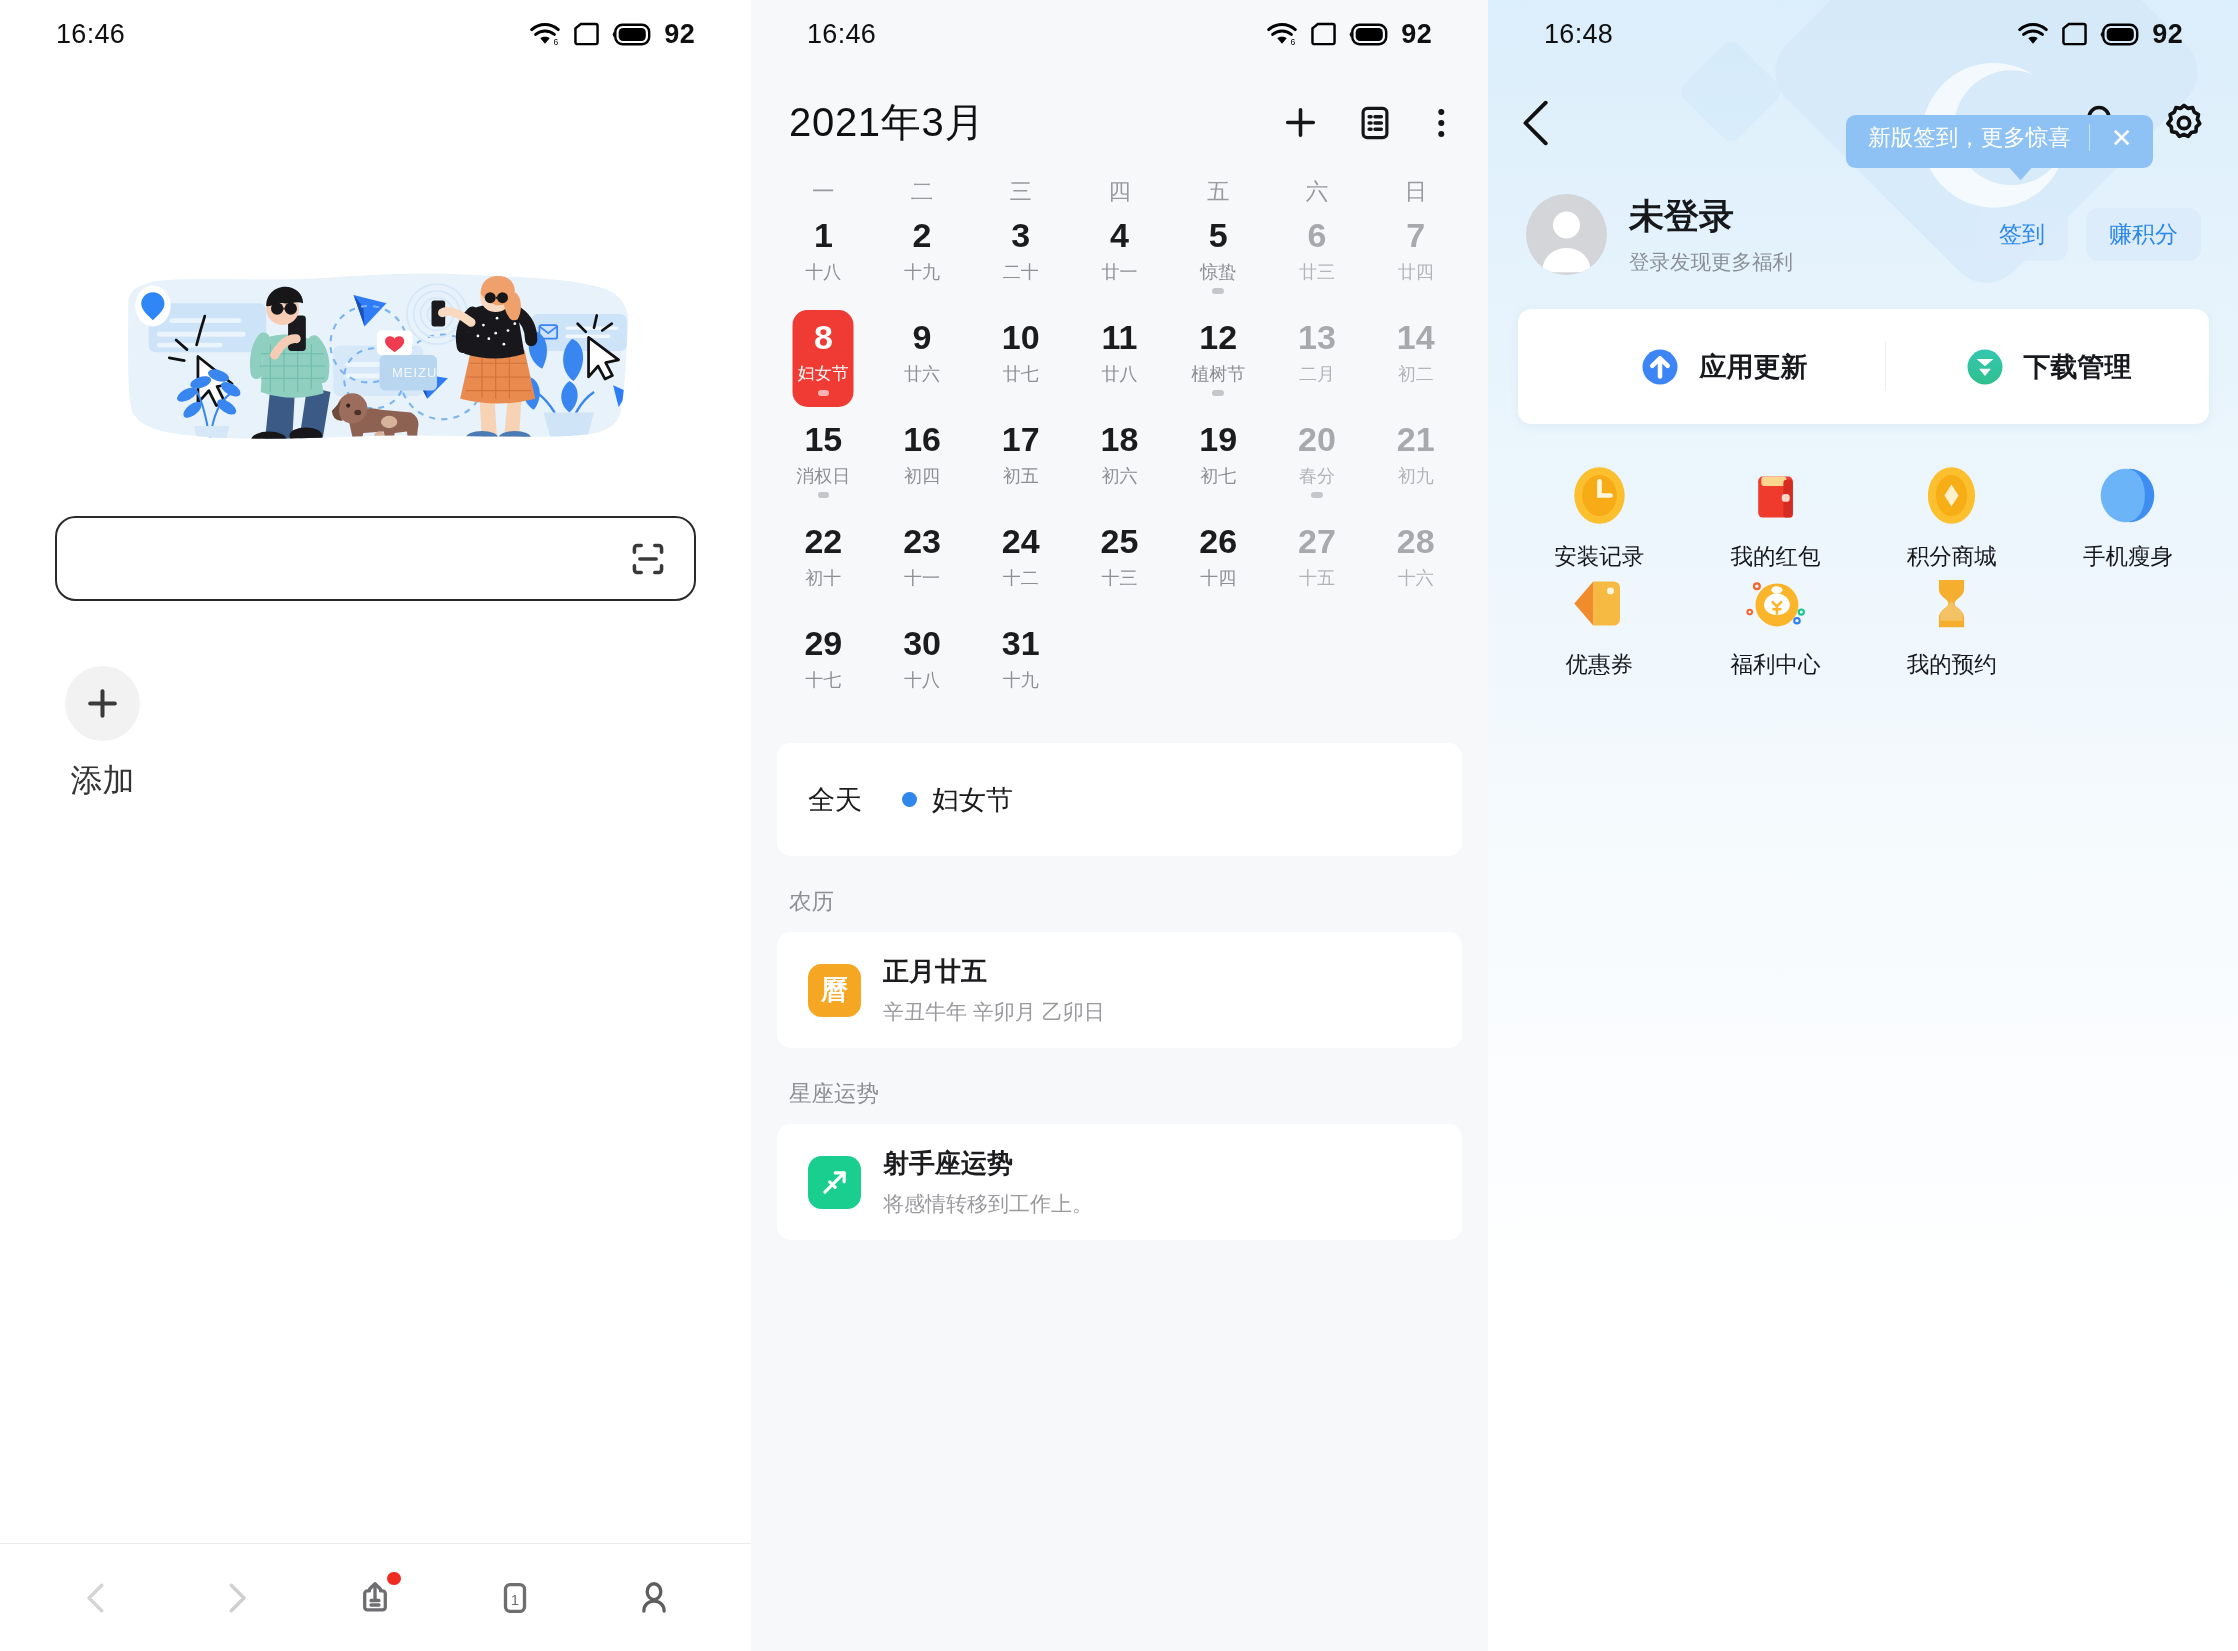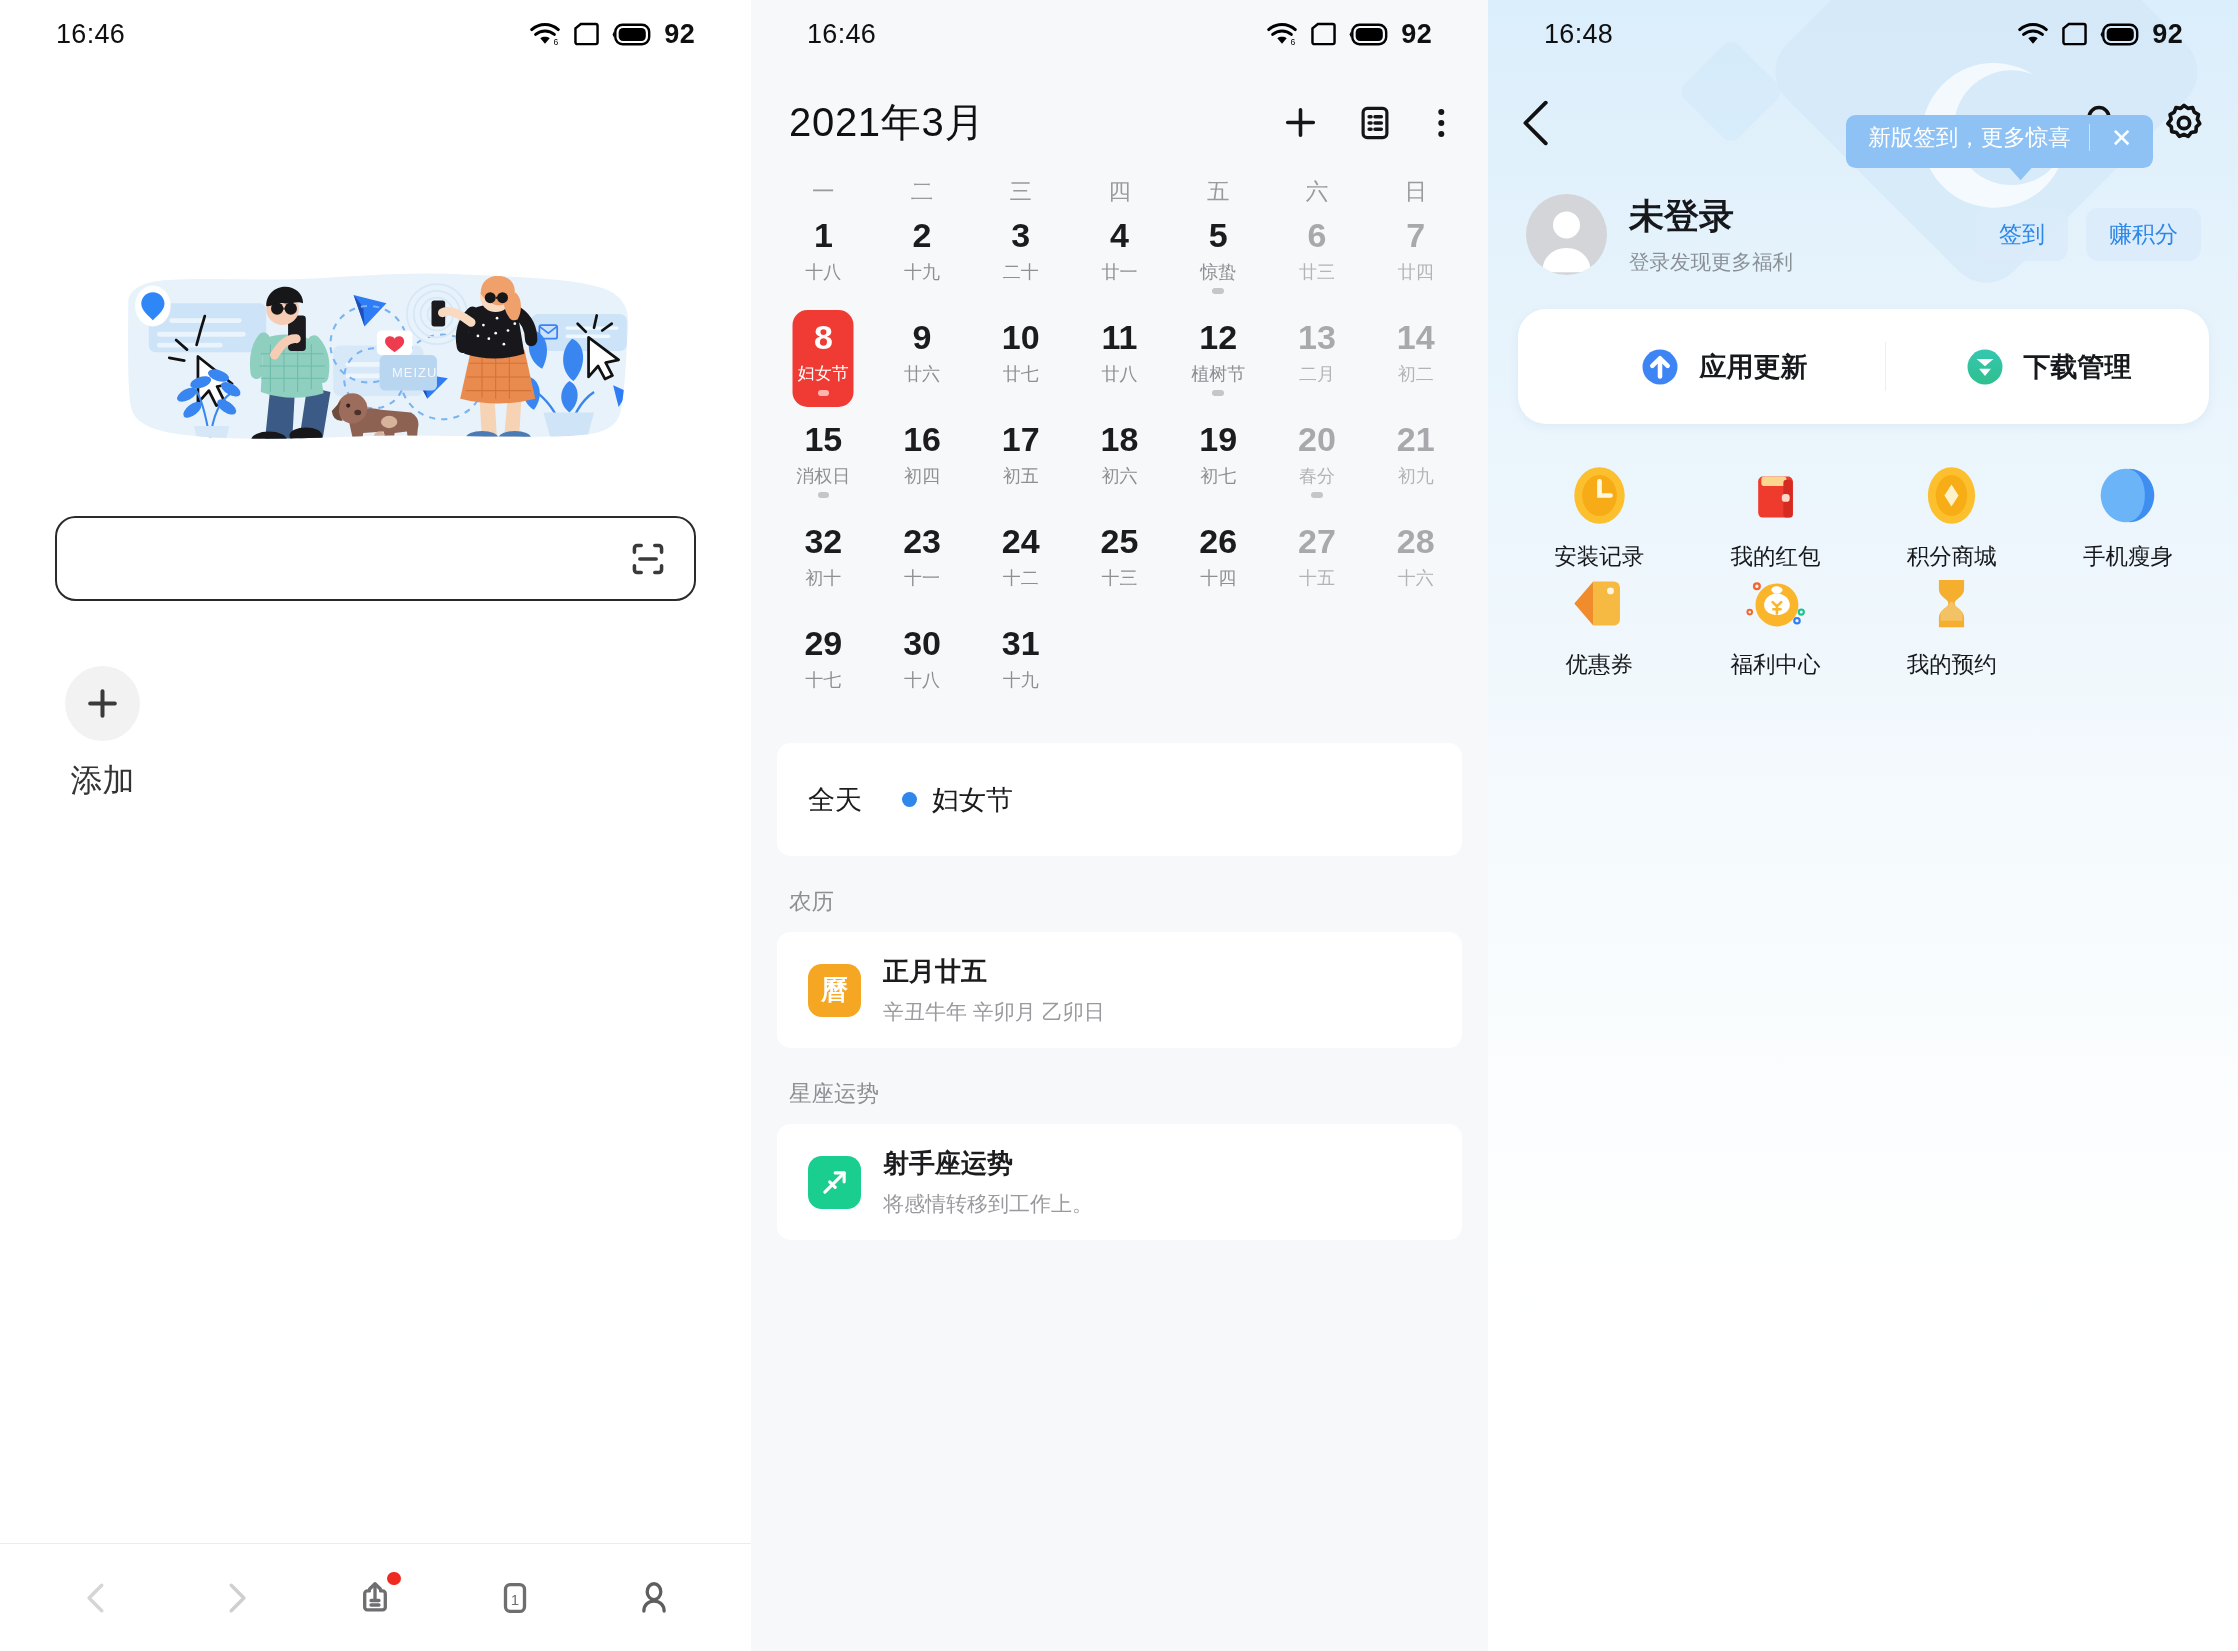--- a/index.html
+++ b/index.html
@@ -163,21 +163,21 @@
   }
   .p3-tip-text { font-size: 22.5px; color: #fff; padding-right: 18px; }
   .p3-tip-sep { width: 1.4px; height: 27px; background: rgba(255,255,255,.55); }
   .p3-tip-close { padding: 0 20.5px; color: #fff; font-size: 26px; line-height: 1; }
   .p3-tip-arrow {
     position: absolute; bottom: -12.3px; left: 162px; width: 24.6px; height: 13.7px;
     background: #8ec2f5; clip-path: polygon(0 0,100% 0,50% 100%);
   }
 
   .p3-card {
-    position: relative; margin: 33px 30px 0; background: #fff; border-radius: 28px;
+    position: relative; margin: 33px 30px 0; background: #fff; border-radius: 13px;
     height: 115px; display: flex; align-items: center;
     box-shadow: 0 2px 9.6px rgba(120,150,180,.10);
     padding-left: 44px;
   }
   .p3-card-half { flex: 1; display: flex; align-items: center; justify-content: center; gap: 18px; }
   .p3-card-sep { width: 1.4px; height: 49px; background: #eceef1; }
   .p3-card-label { font-size: 27px; color: #17191d; font-weight: 600; }
 
   .p3-grid {
     position: relative; margin: 40px 23px 0;
@@ -570,21 +570,21 @@
         <div class="p2-cell dim">
           <div class="num">20</div>
           <div class="lunar">春分</div>
           <div class="evdot"></div>
         </div>
         <div class="p2-cell dim">
           <div class="num">21</div>
           <div class="lunar">初九</div>
         </div>
         <div class="p2-cell">
-          <div class="num">32</div>
+          <div class="num">22</div>
           <div class="lunar">初十</div>
         </div>
         <div class="p2-cell">
           <div class="num">23</div>
           <div class="lunar">十一</div>
         </div>
         <div class="p2-cell">
           <div class="num">24</div>
           <div class="lunar">十二</div>
         </div>

